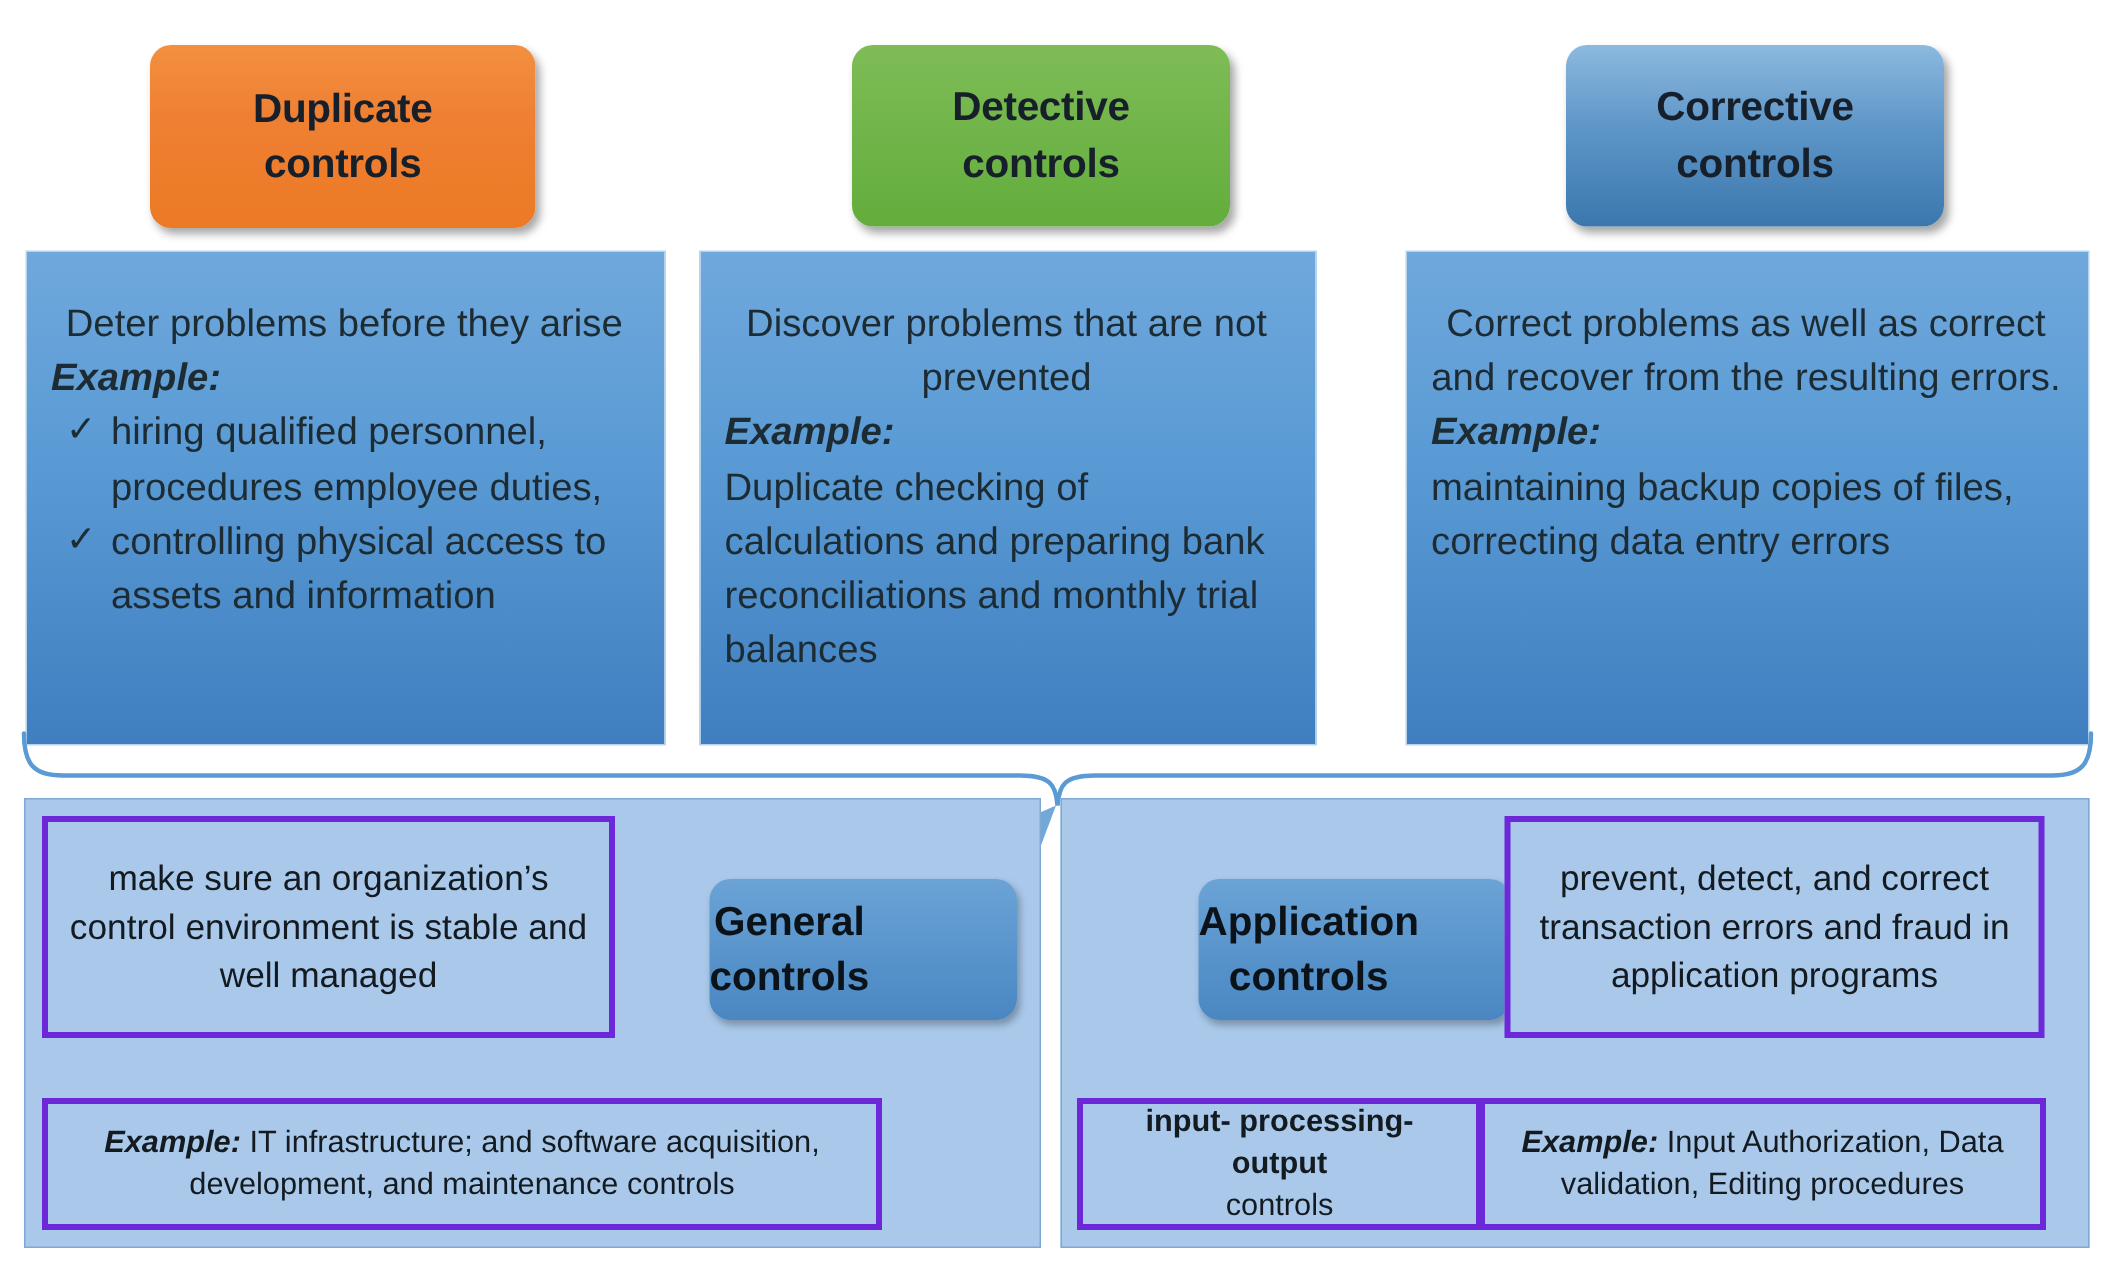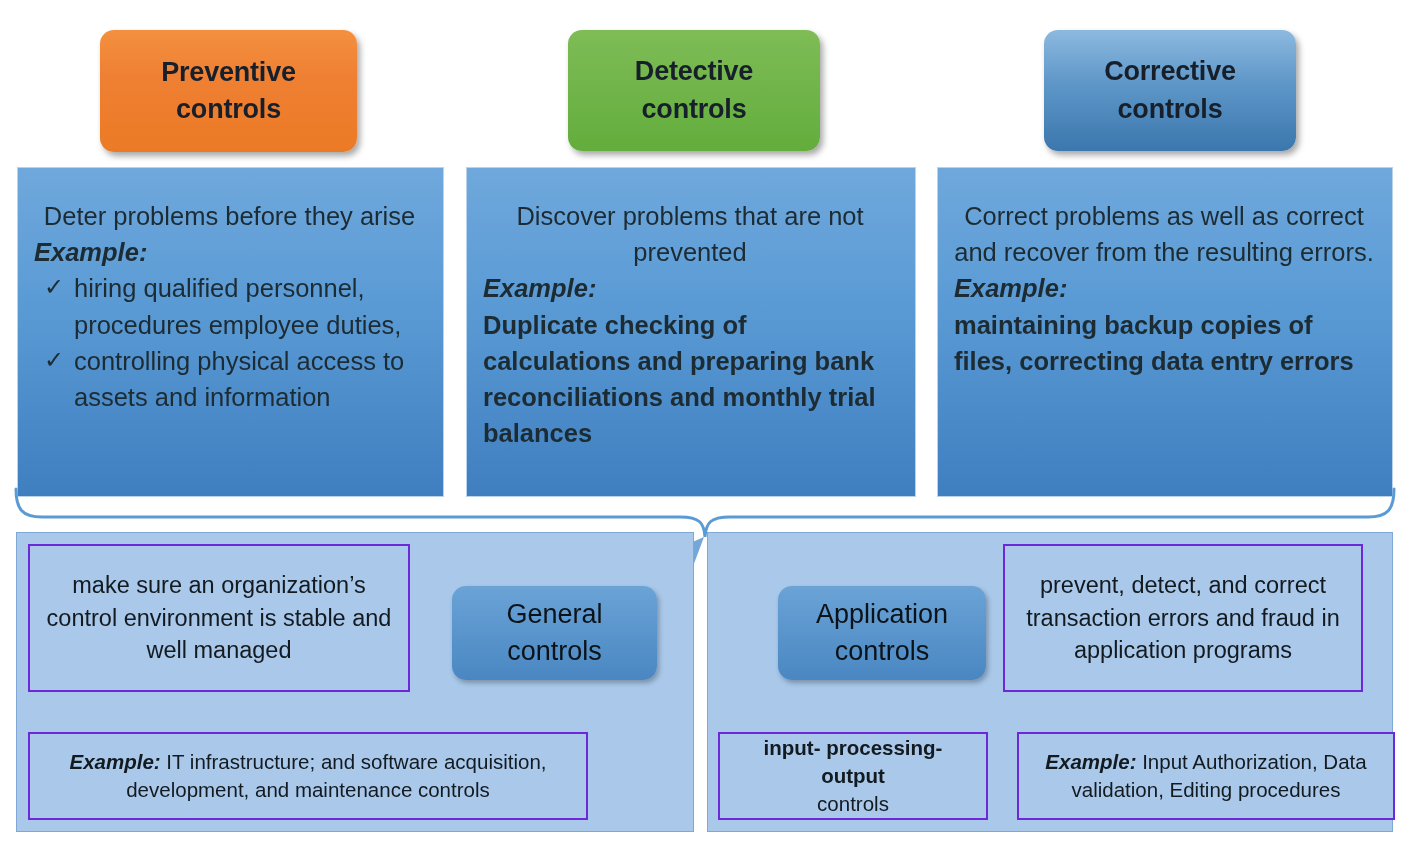--- a/index.html
+++ b/index.html
@@ -53,21 +53,21 @@
     font-size: 25.5px;
     line-height: 1.42;
     color: #1d2b33;
   }
   .desc-box .lead { display: block; text-align: center; }
   .desc-box .ex-label {
     display: block;
     font-weight: bold;
     font-style: italic;
   }
-  .desc-box .plain { display: block; font-weight: bold; }
+  .desc-box .plain { display: block; }
   .bullets { display: block; }
   .bullet-row {
     display: flex;
     align-items: flex-start;
   }
   .bullet-check {
     width: 40px;
     flex: 0 0 40px;
     text-align: center;
     font-size: 24px;
@@ -87,21 +87,21 @@
   
   .grp-panel {
     position: absolute;
     background: #a9c8ea;
     border: 1px solid #7fa9d4;
     box-sizing: border-box;
   }
   .inner-box {
     position: absolute;
     background: #a9c8ea;
-    border: 2px solid #6d28d9;
+    border: 4px solid #6d28d9;
     box-sizing: border-box;
     display: flex;
     align-items: center;
     justify-content: center;
     text-align: center;
     color: #131a20;
     line-height: 1.38;
     padding: 4px 10px;
   }
   .inner-box.t-22 { font-size: 23.5px; }
@@ -113,44 +113,44 @@
   .inner-box .bold { font-weight: bold; }
 
   
   .callout {
     position: absolute;
     border-radius: 14px;
     background: linear-gradient(to bottom, #6ba3d6 0%, #5b96cd 45%, #4a87c2 100%);
     box-shadow: 2px 3px 5px rgba(0,0,0,0.28);
     display: flex;
     align-items: center;
-    justify-content: center;
-    text-align: center;
-    font-weight: normal;
+    text-align: center;
+    font-weight: bold;
     font-size: 27px;
     line-height: 1.38;
     color: #0c1318;
+    margin-left: 21px;
   }
   .tail-svg {
     position: absolute;
     left: 0;
     top: 0;
     width: 1410px;
     height: 847px;
     pointer-events: none;
   }
 </style>
 </head>
 <body>
 
 <div id="canvas">
 
   <div class="cat-pill orange" style="left:100px; top:30px; width:257px; height:122px;">
     <div>
-      <span>Preventive</span><br>
+      <span>Duplicate</span><br>
       <span>controls</span>
     </div>
   </div>
 
   <div class="cat-pill green" style="left:568px; top:30px; width:252px; height:121px;">
     <div>
       <span>Detective</span><br>
       <span>controls</span>
     </div>
   </div>
@@ -170,21 +170,21 @@
         <span class="bullet-check">✓</span>
         <span class="bullet-text">hiring qualified personnel, procedures employee duties,</span>
       </span>
       <span class="bullet-row">
         <span class="bullet-check">✓</span>
         <span class="bullet-text">controlling physical access to assets and information</span>
       </span>
     </span>
   </div>
 
-  <div class="desc-box" style="left:466px; top:167px; width:450px; height:330px;">
+  <div class="desc-box" style="left:466px; top:167px; width:412px; height:330px;">
     <span class="lead">Discover problems that are not prevented</span>
     <span class="ex-label">Example:</span>
     <span class="plain">Duplicate checking of calculations and preparing bank reconciliations and monthly trial balances</span>
   </div>
 
   <div class="desc-box" style="left:937px; top:167px; width:456px; height:330px;">
     <span class="lead">Correct problems as well as correct and recover from the resulting errors.</span>
     <span class="ex-label">Example:</span>
     <span class="plain">maintaining backup copies of files, correcting data entry errors</span>
   </div>
@@ -233,17 +233,17 @@
   </div>
 
   <div class="inner-box t-22" style="left:1003px; top:544px; width:360px; height:148px;">
     <span>prevent, detect, and correct transaction errors and fraud in application programs</span>
   </div>
 
   <div class="inner-box t-20" style="left:718px; top:732px; width:270px; height:88px;">
     <span><span class="bold">input- processing- output</span><br><span>controls</span></span>
   </div>
 
-  <div class="inner-box t-20" style="left:1017px; top:732px; width:378px; height:88px;">
+  <div class="inner-box t-20" style="left:986px; top:732px; width:378px; height:88px;">
     <span><span class="ital">Example:</span><span> Input Authorization, Data validation, Editing procedures</span></span>
   </div>
 
 </div>
 
 </body></html>

